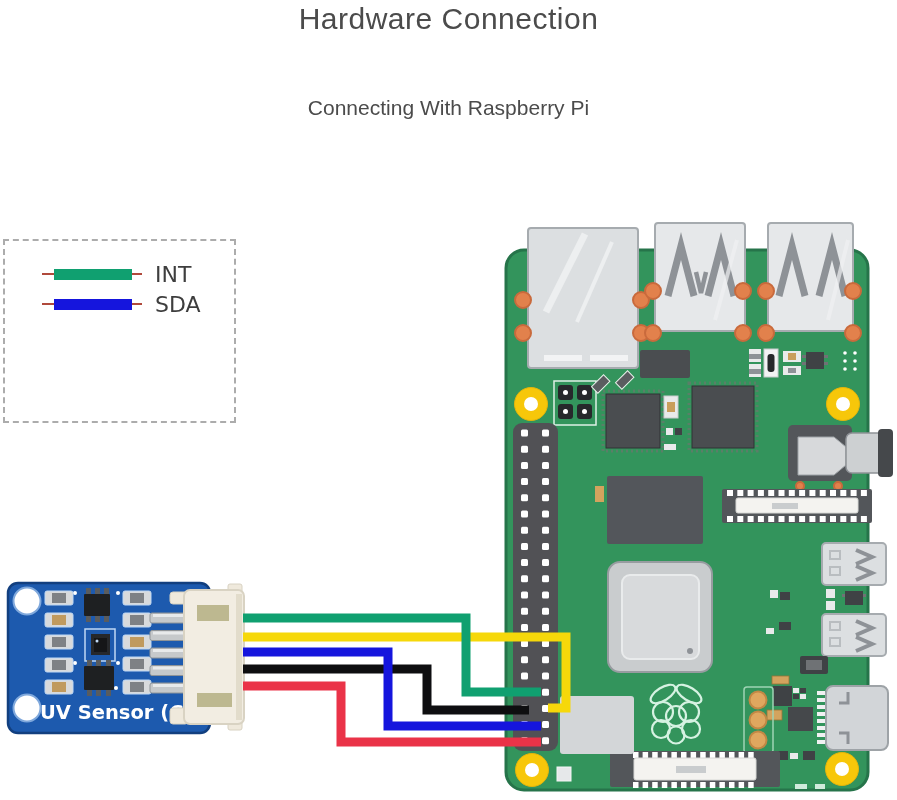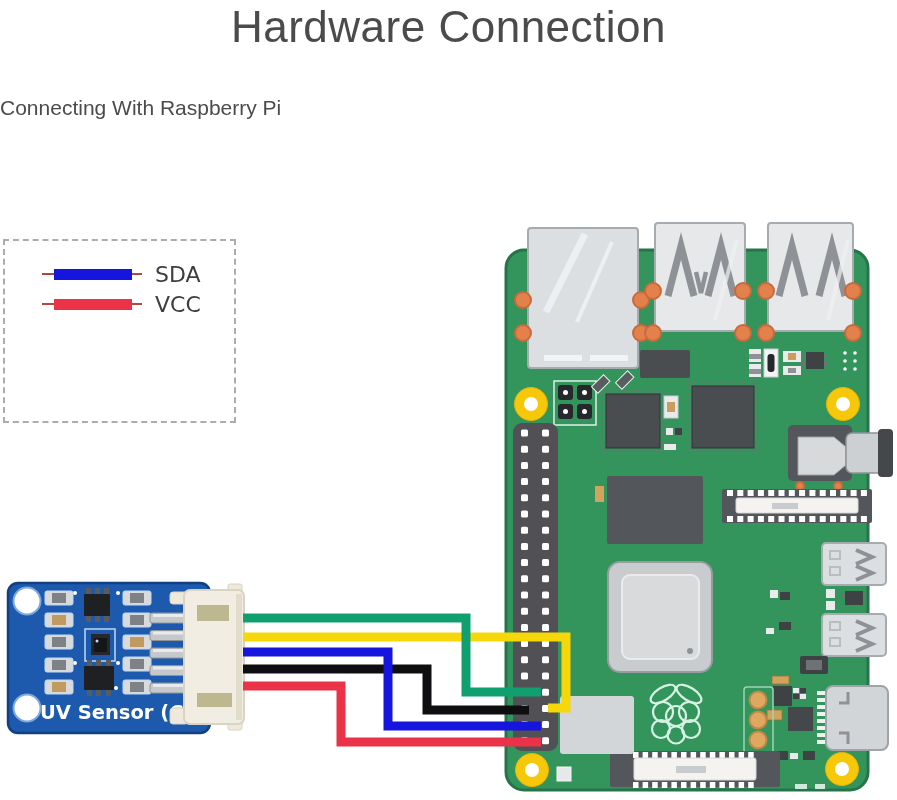--- a/index.html
+++ b/index.html
@@ -1,20 +1,20 @@
 <!DOCTYPE html>
 <html><head>
 <meta charset="utf-8">
 <style>
   html,body{margin:0;padding:0;background:#fff;}
   .page{position:relative;width:897px;height:800px;background:#fff;overflow:hidden;
         font-family:"Liberation Sans",sans-serif;}
   .title{position:absolute;top:2px;left:0;width:100%;text-align:center;
-         font-size:44px;font-weight:400;color:#4B4B4B;letter-spacing:.5px;}
-  .subtitle{position:absolute;top:96px;left:0;width:100%;
+         font-size:30px;font-weight:400;color:#4B4B4B;letter-spacing:.5px;}
+  .subtitle{position:absolute;top:96px;left:0;width:100%;text-align:center;
             font-size:21px;font-weight:400;color:#4B4B4B;}
   .legend{position:absolute;left:3px;top:239px;width:233px;height:184px;
           border:2px dashed #ACACAC;box-sizing:border-box;padding-top:18px;padding-left:37px;}
   .lrow{display:flex;align-items:center;height:30px;}
   .lwire{width:100px;height:2px;background:#B04A3C;position:relative;flex:0 0 auto;}
   .lbar{position:absolute;left:12px;top:-4.5px;width:78px;height:11px;display:block;}
   .llabel{margin-left:13px;font-size:22px;font-weight:500;color:#3E3E3E;
           font-family:"DejaVu Sans",sans-serif;}
   .diagram{position:absolute;left:0;top:0;width:897px;height:800px;}
   .sensor-label{font-family:"DejaVu Sans",sans-serif;font-weight:bold;font-size:19.5px;fill:#fff;}
@@ -23,29 +23,29 @@
 <body>
 
 <div class="page">
 
   <div class="title">Hardware Connection</div>
   <div class="subtitle">Connecting With Raspberry Pi</div>
 
   <div class="legend">
     <div class="lrow">
       <span class="lwire">
+          <i class="lbar" style="background: rgb(16, 160, 112);"></i>
+        </span>
+      <span class="llabel">INT</span>
+    </div>
+    <div class="lrow">
+      <span class="lwire">
           <i class="lbar" style="background: rgb(21, 21, 221);"></i>
         </span>
       <span class="llabel">SDA</span>
-    </div>
-    <div class="lrow">
-      <span class="lwire">
-          <i class="lbar" style="background: rgb(234, 51, 72);"></i>
-        </span>
-      <span class="llabel">VCC</span>
     </div>
   </div>
 
   <svg class="diagram" viewBox="0 0 897 800">
 
     <g>
       <rect x="506" y="250" width="362" height="540" rx="18" fill="#33945C" stroke="#26744A" stroke-width="3"></rect>
 
       <g>
         <rect x="528" y="228" width="110" height="140" rx="3" fill="#DCDFE1" stroke="#A6ABAF" stroke-width="2"></rect>

